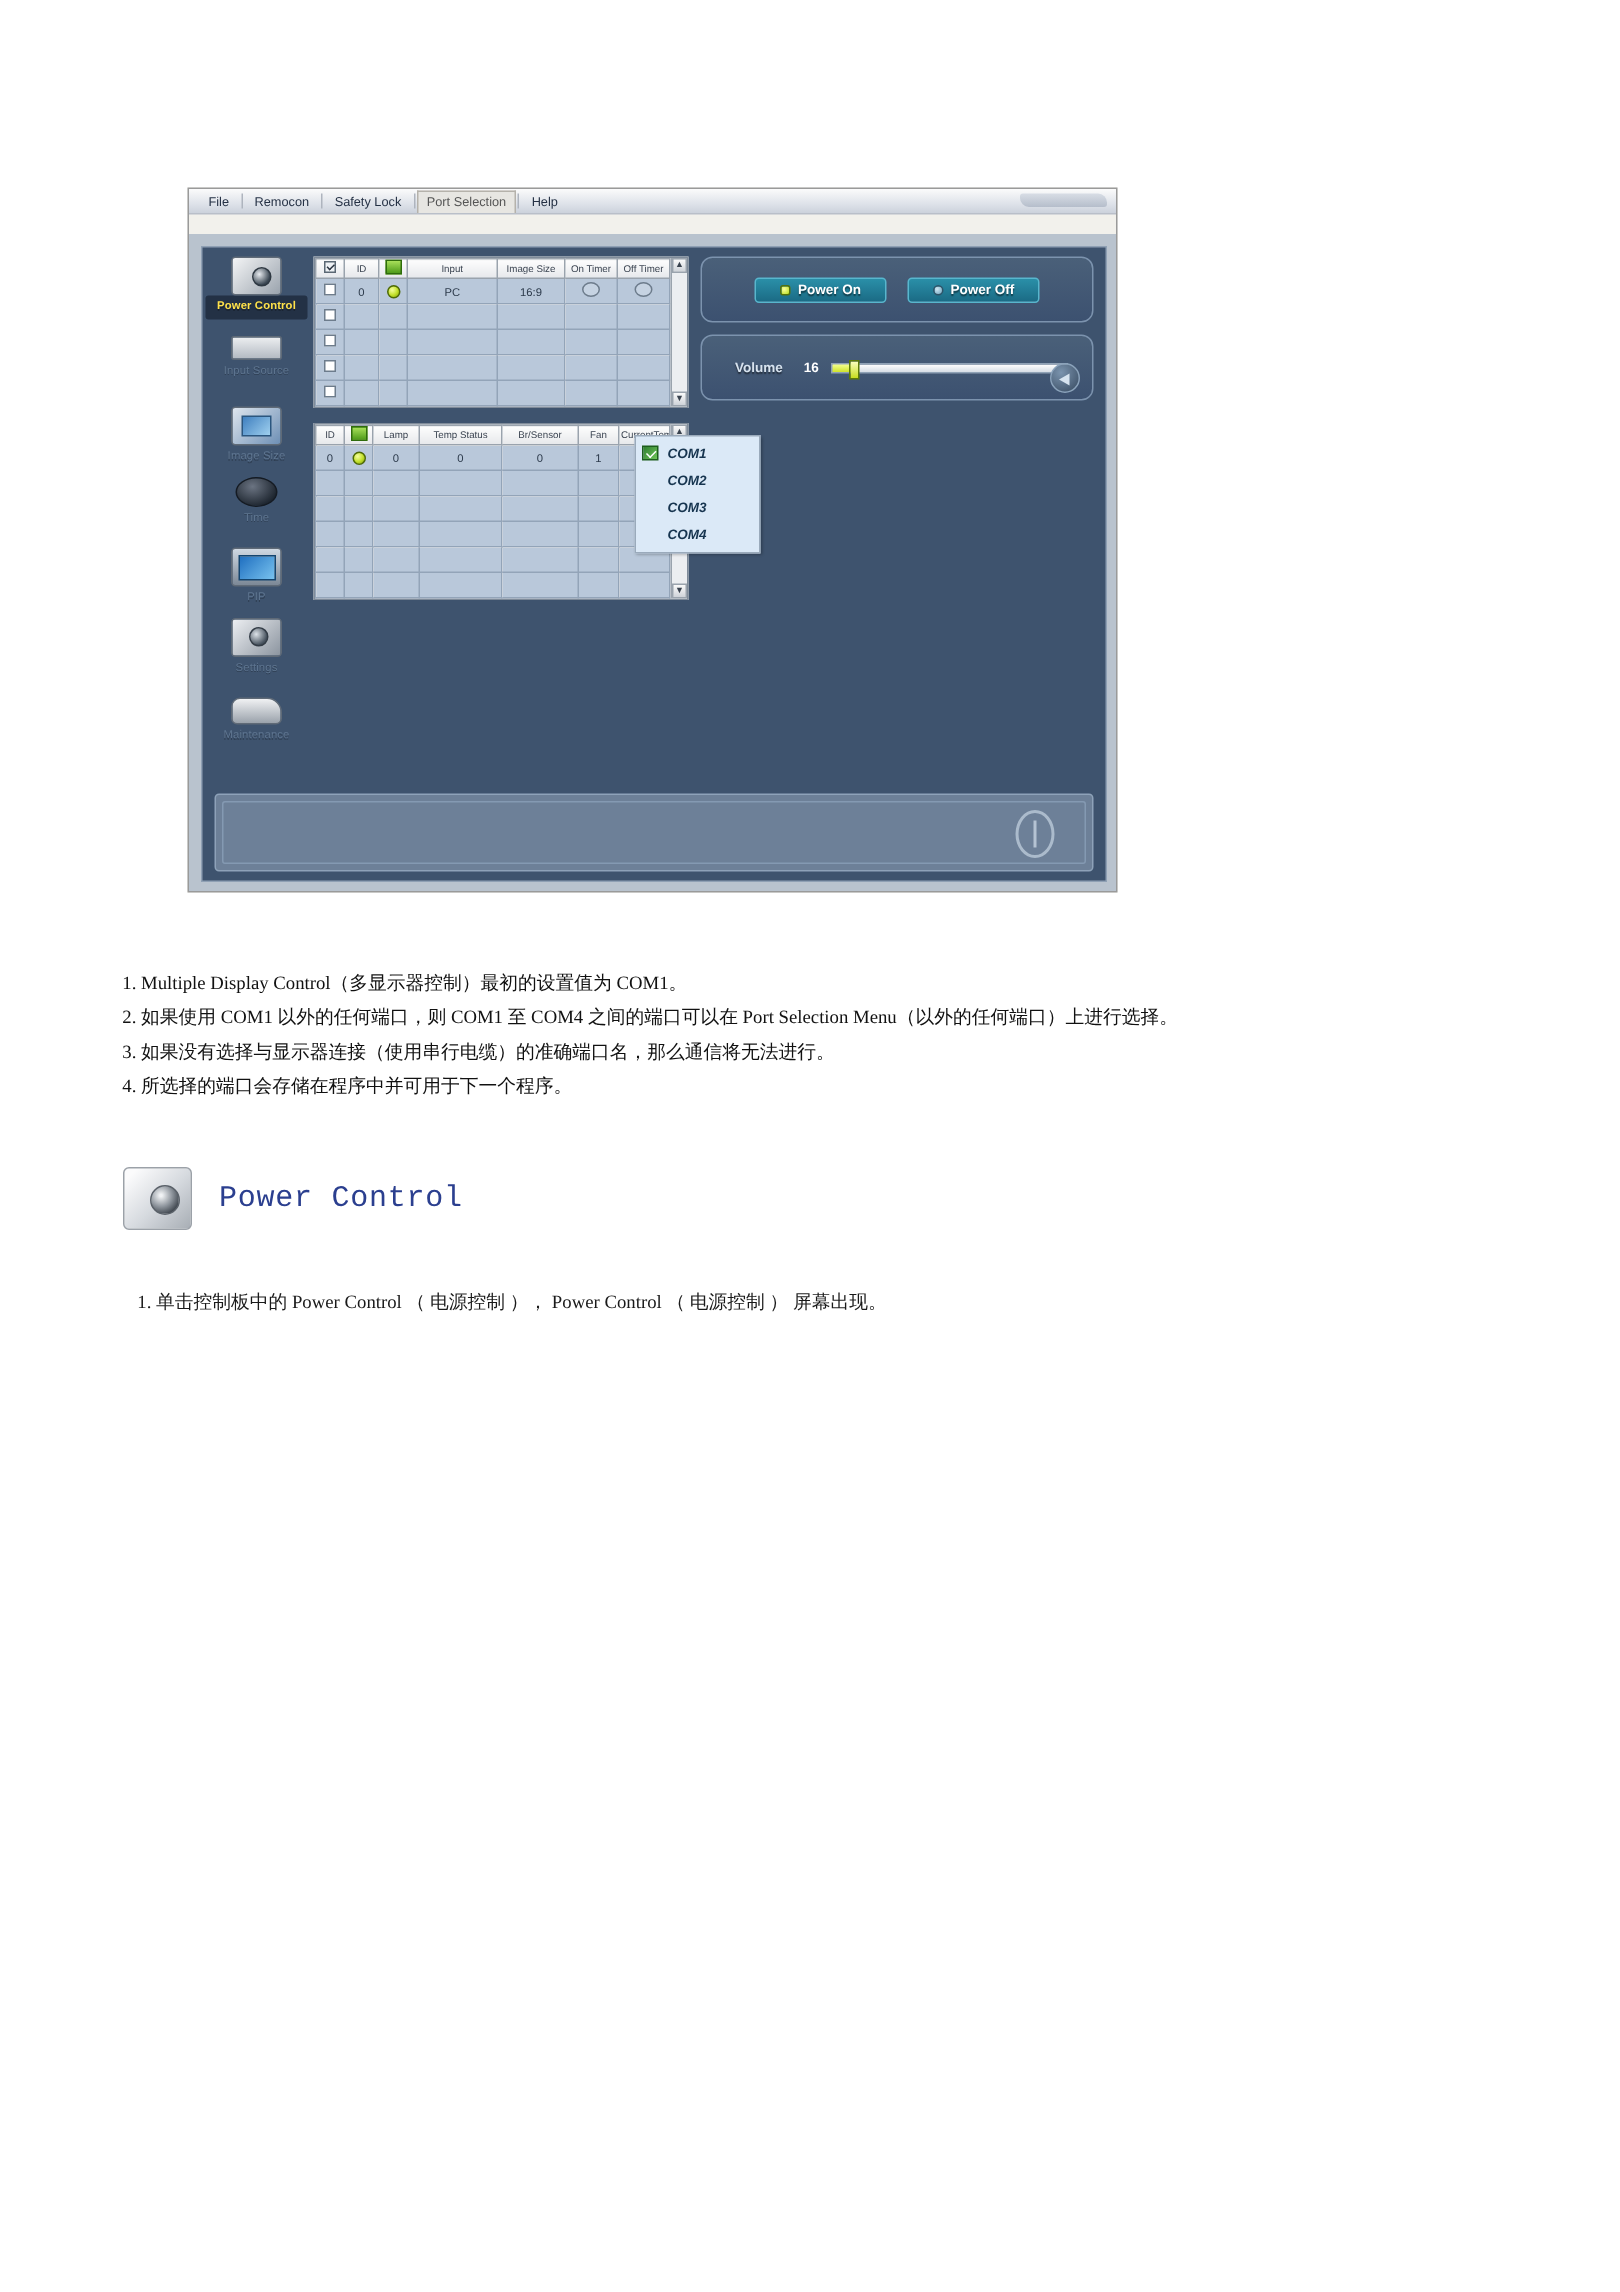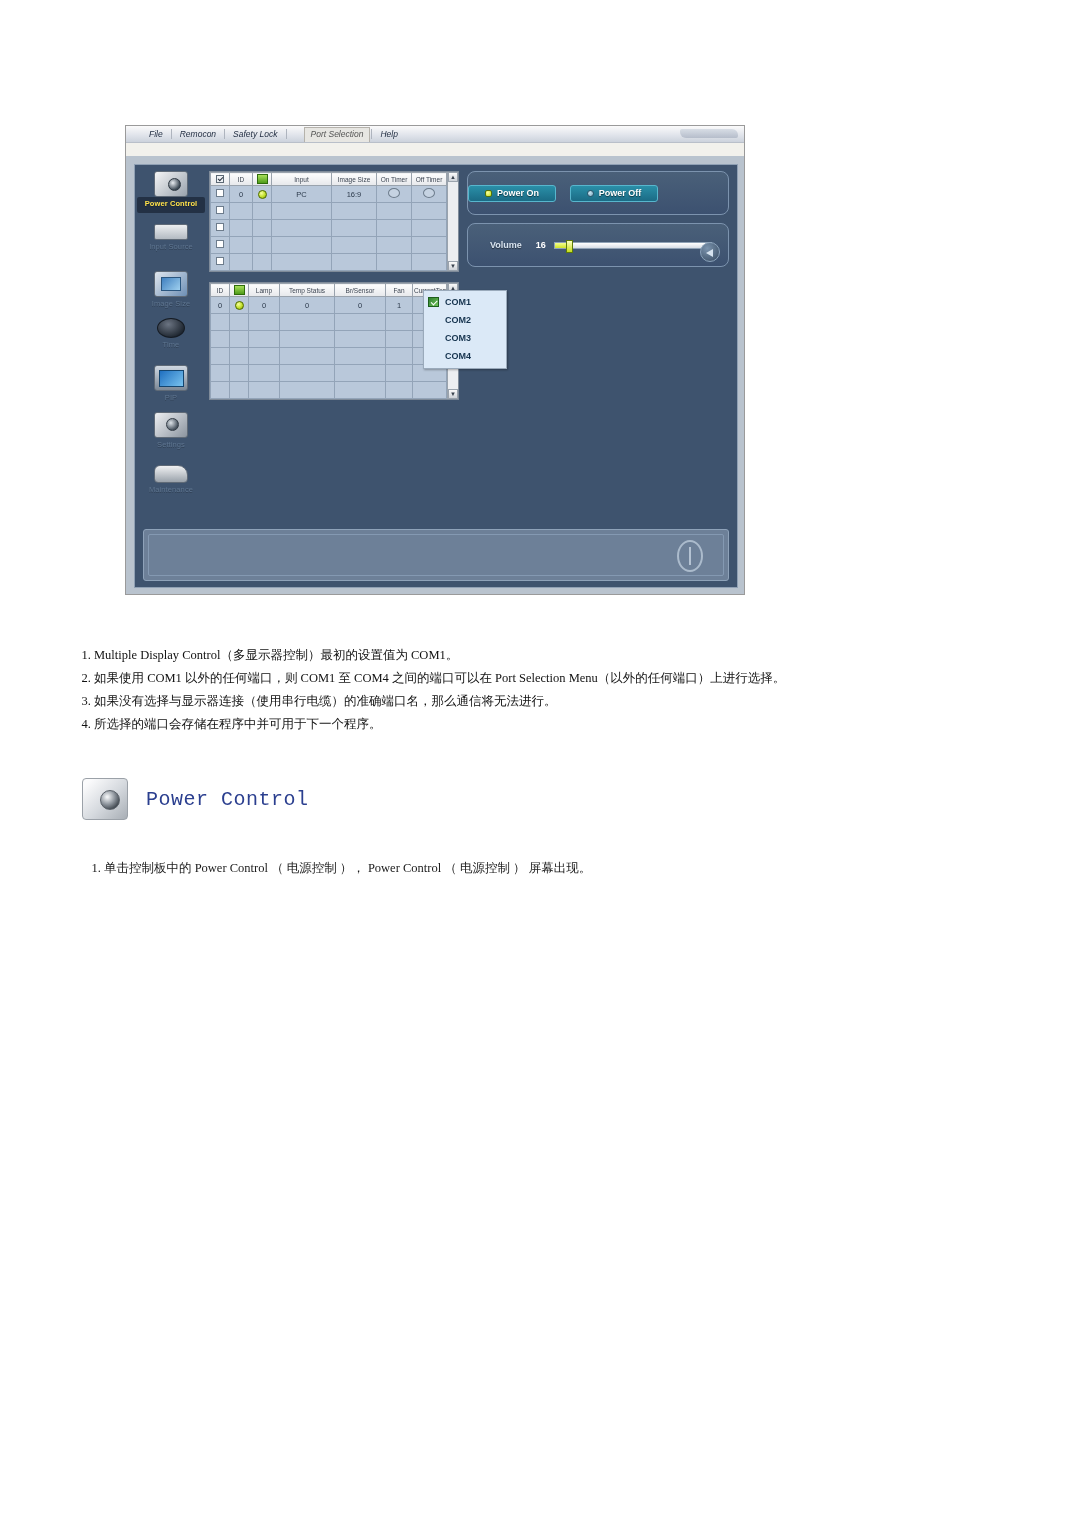--- a/index.html
+++ b/index.html
@@ -70,38 +70,36 @@
     color: #2a2028;
   }
 
   
   .menubar {
     height: 16px;
     background: linear-gradient(to bottom,#fbfbfb,#dfe3ea 60%,#ccd2dc);
     border-bottom: 1px solid #b9bfc9;
     display: flex;
     align-items: center;
-    padding-left: 16px;
-    position: relative;
-    font-style: italic;
+    padding-left: 6px;
+    position: relative;
   }
   .menu-item {
     font-size: 8.5px;
     color: #243044;
     padding: 2px 7px;
     white-space: nowrap;
     position: relative;
   }
   .menu-item.open {
     background: #e7e6e2;
     border: 1px solid #b5b2ab;
     border-bottom: none;
     padding: 1px 6px 3px 6px;
     color: #555;
-    margin-left: 16px;
   }
   .menu-sep {
     width: 1px; height: 10px;
     background: #aeb4be;
     margin: 0 1px;
   }
   .menu-right {
     position: absolute;
     right: 6px; top: 3px;
     width: 58px; height: 9px;
@@ -123,20 +121,21 @@
     padding: 2px 0 3px 0;
   }
   .dd-item {
     height: 18px;
     display: flex;
     align-items: center;
     font-size: 9px;
     color: #16344f;
     font-weight: bold;
     padding-left: 4px;
+    font-style: italic;
   }
   .dd-check {
     width: 11px; height: 10px;
     margin-right: 6px;
     background: linear-gradient(135deg,#2f7f2f,#6fc45a);
     border: 1px solid #1d5e1d;
     box-sizing: border-box;
     position: relative;
     flex: none;
   }
@@ -432,20 +431,21 @@
     background: linear-gradient(to bottom,#4a6079,#3c5170);
     border: 1px solid #7c93ae;
     border-radius: 8px;
     box-sizing: border-box;
     position: relative;
   }
   .card-power {
     height: 44px;
     display: flex;
     align-items: center;
+    justify-content: center;
     gap: 14px;
     margin-bottom: 8px;
   }
   .pbtn {
     width: 88px; height: 17px;
     background: linear-gradient(to bottom,#2a8fa8,#1b6b85);
     border: 1px solid #58b6cd;
     border-radius: 3px;
     box-sizing: border-box;
     display: flex;

